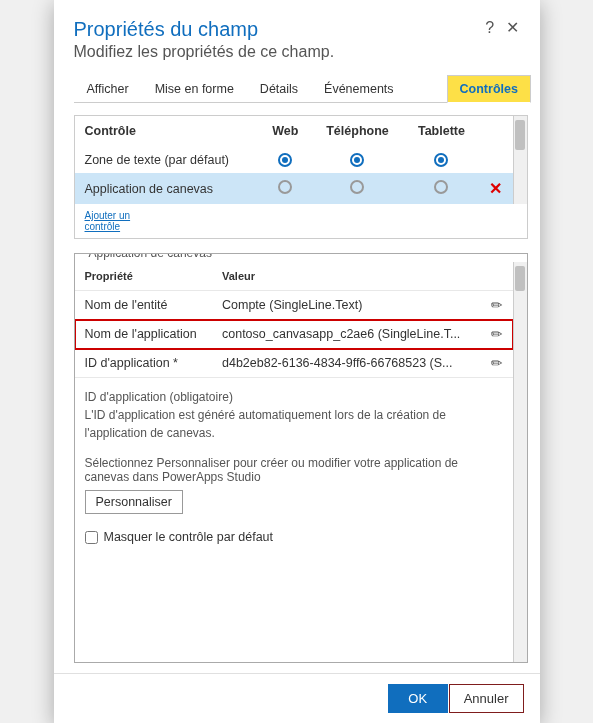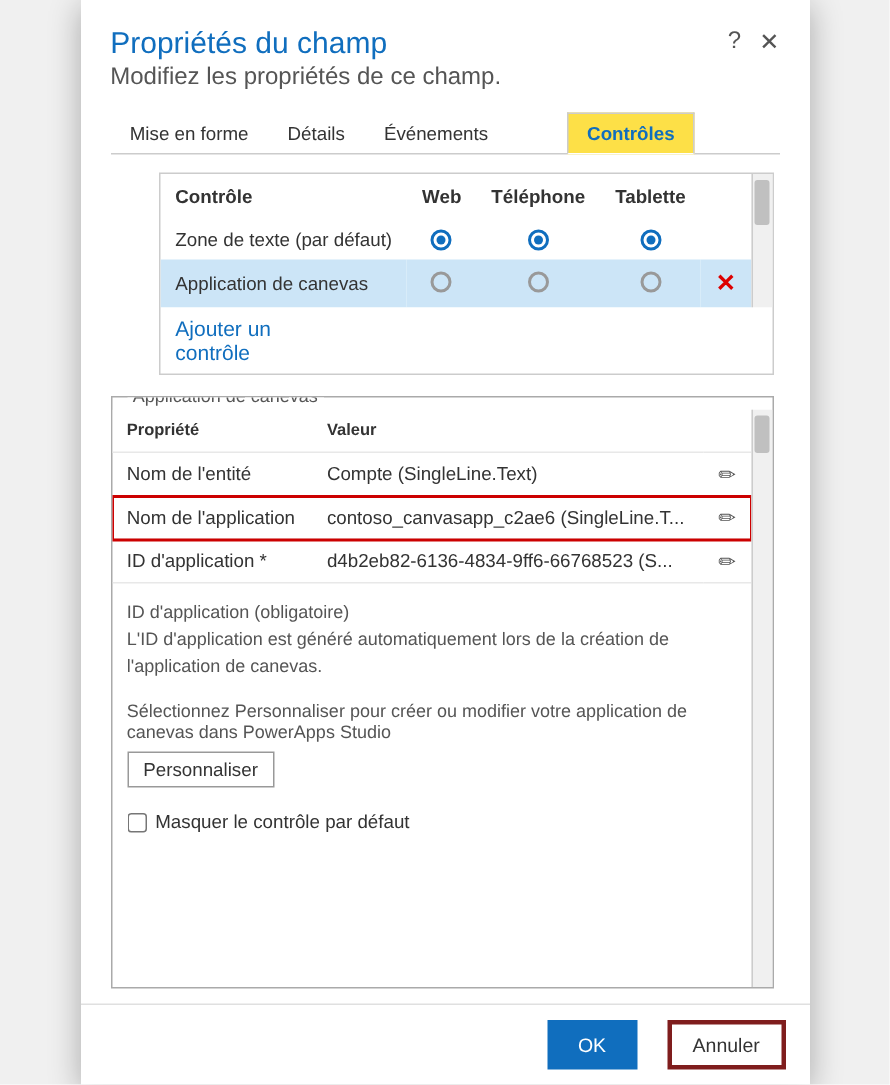--- a/index.html
+++ b/index.html
@@ -67,25 +67,24 @@
     .tab.active {
       border: 1px solid #ccc;
       border-bottom: 1px solid #fff;
       background: #fde047;
       color: #106ebe;
       font-weight: 700;
       margin-left: 40px;
     }
     .dialog-body {
       flex: 1;
-      padding: 0 24px 10px 20px;
+      padding: 0 12px 10px 20px;
       overflow: hidden;
       display: flex;
       flex-direction: column;
-      align-items: flex-end;
     }
     .controle-section {
       border: 1px solid #ccc;
       margin-top: 12px;
       display: flex;
       flex-direction: column;
       flex-shrink: 0;
     }
     .controle-table {
       width: 100%;
@@ -127,22 +126,23 @@
     .scrollbar-thumb {
       width: 10px;
       height: 30px;
       background: #c0c0c0;
       border-radius: 2px;
       margin-top: 4px;
     }
     .add-link {
       color: #106ebe;
       cursor: pointer;
-      font-size: 14px;
+      font-size: 10px;
       padding: 6px 10px;
+      text-decoration: underline;
       display: inline-block;
     }
     .canvas-app-section {
       border: 1px solid #aaa;
       margin-top: 14px;
       flex: 1;
       display: flex;
       flex-direction: column;
       overflow: hidden;
       position: relative;
@@ -241,36 +241,36 @@
       color: #333;
     }
     .checkbox-row input[type="checkbox"] {
       cursor: pointer;
     }
     .dialog-footer {
       border-top: 1px solid #e0e0e0;
       padding: 10px 16px;
       display: flex;
       justify-content: flex-end;
-      gap: 20px;
+      gap: 1px;
       background: #fff;
     }
     .btn-ok {
       background: #106ebe;
       color: #fff;
       border: none;
       padding: 6px 20px;
       font-size: 13px;
       cursor: pointer;
       min-width: 60px;
     }
     .btn-cancel {
       background: #fff;
       color: #333;
-      border: 3px solid #7f1d1d;
+      border: 1px solid #7f1d1d;
       padding: 6px 14px;
       font-size: 13px;
       cursor: pointer;
       min-width: 60px;
     }
     .radio-circle {
       width: 14px;
       height: 14px;
       border-radius: 50%;
       border: 2px solid #106ebe;
@@ -305,20 +305,21 @@
       <div class="dialog-title">Propriétés du champ</div>
       <div class="dialog-subtitle">Modifiez les propriétés de ce champ.</div>
     </div>
     <div class="header-actions">
       <span>?</span>
       <span>✕</span>
     </div>
   </div>
 
   <div class="tabs-bar">
+    <div class="tab">Afficher</div>
     <div class="tab">Mise en forme</div>
     <div class="tab">Détails</div>
     <div class="tab">Événements</div>
     <div class="tab active">Contrôles</div>
   </div>
 
   <div class="dialog-body">
 
     <div class="controle-section">
       <div class="scrollbar-container">

